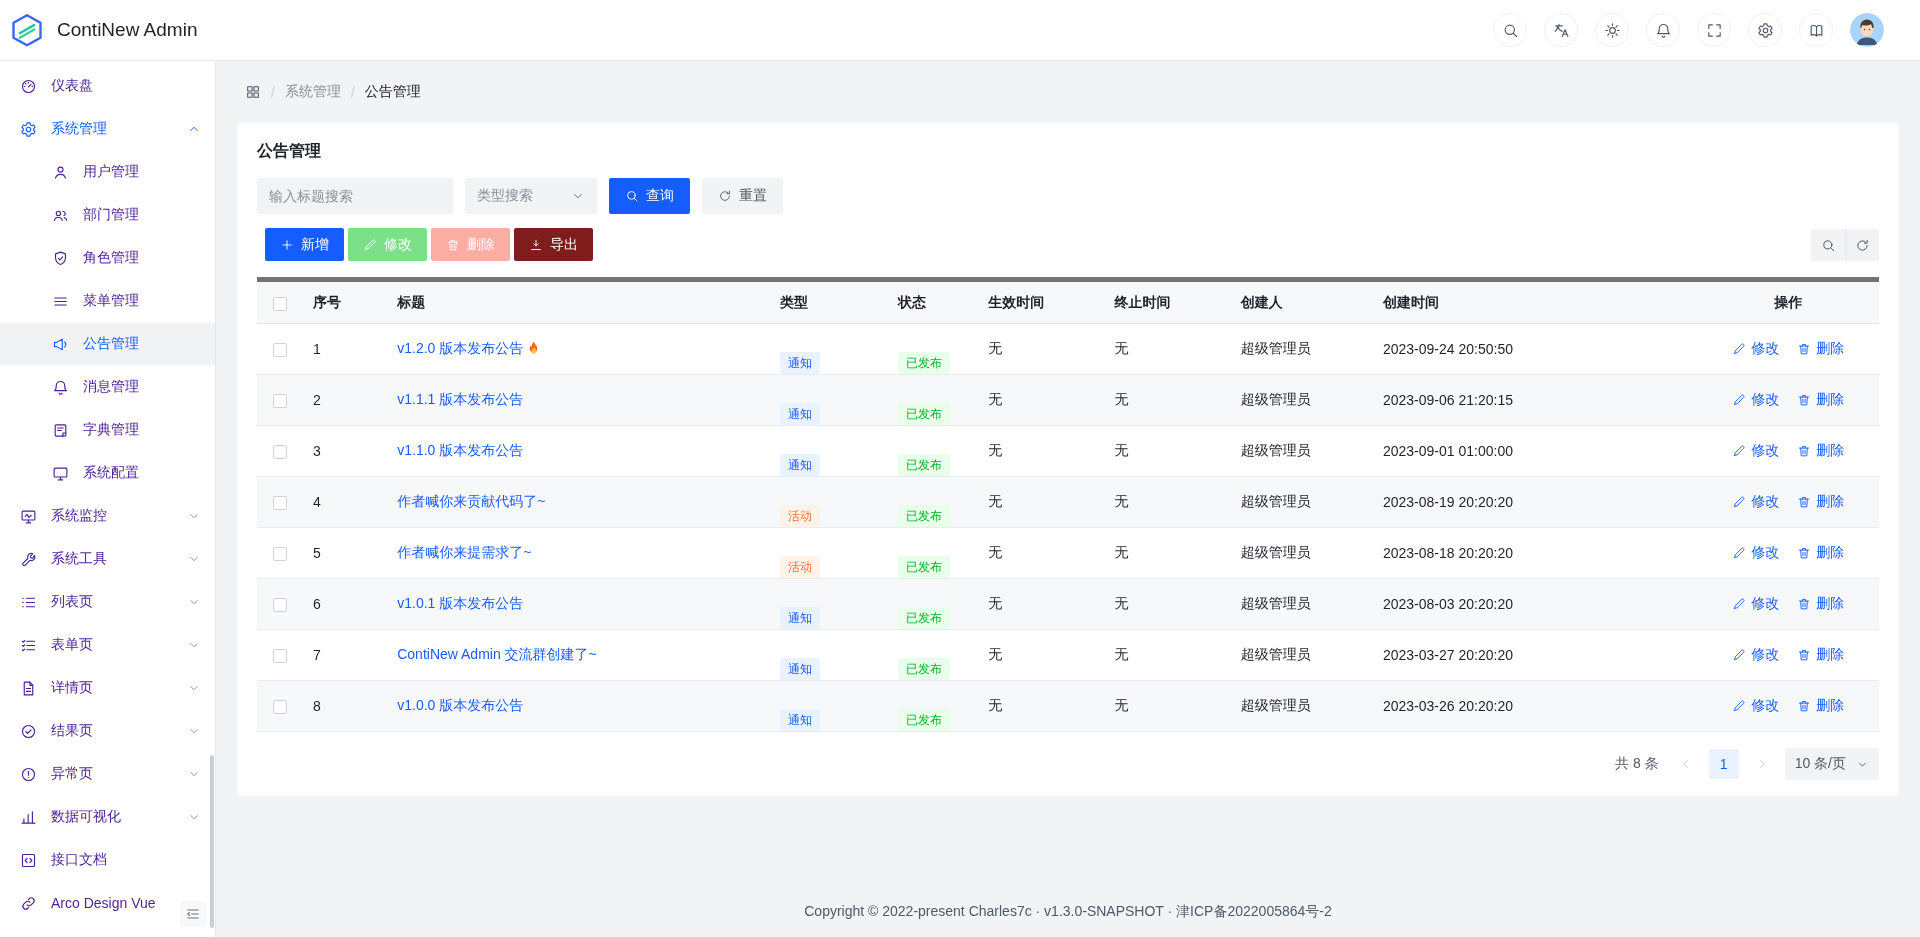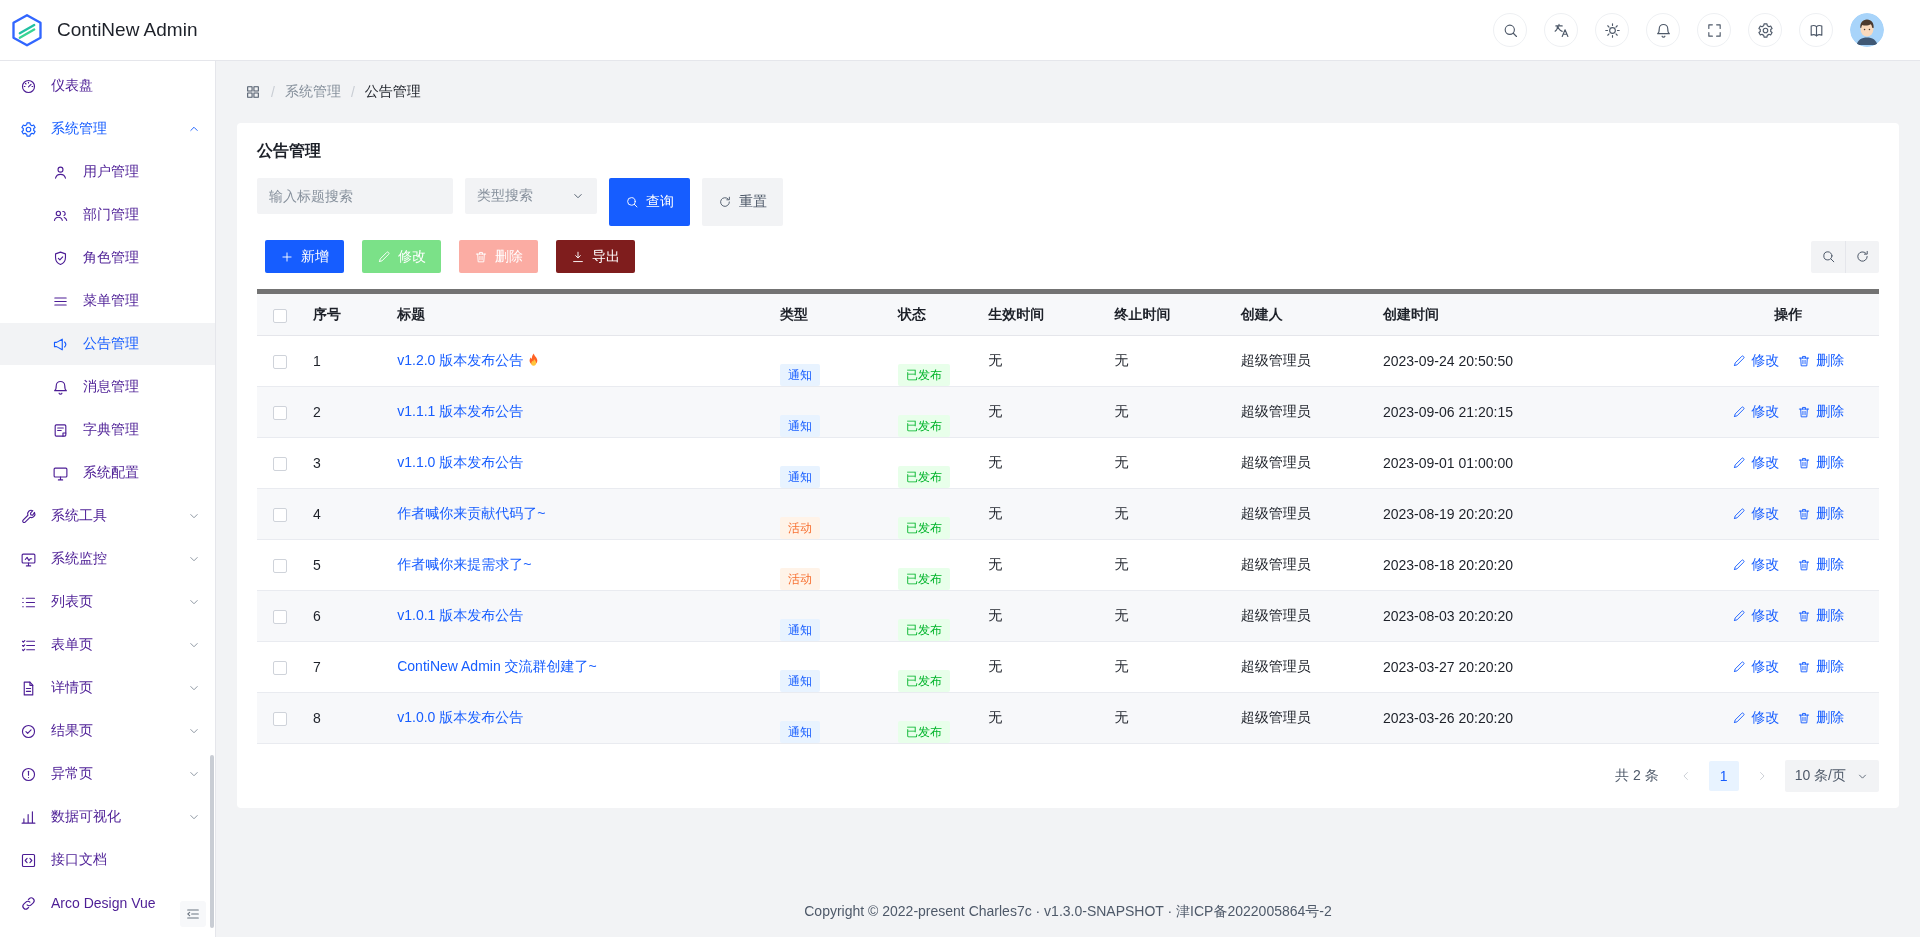--- a/index.html
+++ b/index.html
@@ -56,27 +56,27 @@
   .card { flex:none; margin:0 21px; background:#fff; border-radius:4px; padding:18px 20px 16px; }
   .card-title { font-size:16px; font-weight:600; color:#1d2129; margin-bottom:16px; }
 
   .filter-row { display:flex; gap:12px; margin-bottom:14px; }
   .f-input { width:196px; height:36px; border:none; border-radius:2px; background:#f2f3f5;
     padding:0 12px; font-size:14px; color:#1d2129; font-family:inherit; outline:none; }
   .f-input::placeholder { color:#86909c; }
   .f-select { width:132px; height:36px; border-radius:2px; background:#f2f3f5; color:#86909c;
     display:flex; align-items:center; justify-content:space-between; padding:0 12px; cursor:pointer; }
   .f-select svg { width:14px; height:14px; color:#4e5969; }
-  .btn { height:48px; border:none; border-radius:2px; display:inline-flex; align-items:center; gap:7px;
+  .btn { height:36px; border:none; border-radius:2px; display:inline-flex; align-items:center; gap:7px;
     padding:0 16px; font-size:14px; cursor:pointer; font-family:inherit; }
   .btn svg { width:14px; height:14px; }
   .btn-query { background:#165dff; color:#fff; }
   .btn-reset { background:#f2f3f5; color:#4e5969; }
 
-  .toolbar { display:flex; align-items:center; gap:18px; margin-bottom:16px;padding-left:8px; }
+  .toolbar { display:flex; align-items:flex-end; gap:4px; margin-bottom:16px;padding-left:8px; }
   .btn-sm { height:33px; padding:0 15px; }
   .btn-add { background:#165dff; color:#fff; }
   .btn-edit { background:#7be188; color:#fff; }
   .btn-del { background:#fbaca3; color:#fff; }
   .btn-export { background:#7f1d1d; color:#fff; }
   .toolbar-right { margin-left:auto; display:flex; background:#f2f3f5; border-radius:2px; overflow:hidden; }
   .tbtn { width:34px; height:32px; border:none; background:transparent; color:#4e5969;
     display:flex; align-items:center; justify-content:center; cursor:pointer; }
   .tbtn + .tbtn { border-left:1px solid #e5e6eb; }
   .tbtn svg { width:15px; height:15px; }
@@ -253,34 +253,34 @@
         </div>
         <div class="mi sub">
           <svg class="mi-ic" viewBox="0 0 24 24" fill="none" stroke="currentColor" stroke-width="1.6" stroke-linecap="round" stroke-linejoin="round">
             <rect x="3" y="4.5" width="18" height="12.5" rx="1.5"></rect>
             <path d="M9 21h6M12 17v4"></path>
           </svg>
           <span class="mi-label">系统配置</span>
         </div>
         <div class="mi">
           <svg class="mi-ic" viewBox="0 0 24 24" fill="none" stroke="currentColor" stroke-width="1.6" stroke-linecap="round" stroke-linejoin="round">
-            <path d="M20.5 6.2a5 5 0 01-6.4 6.9l-6.8 6.8a2 2 0 01-2.9-2.9l6.8-6.8a5 5 0 016.9-6.4l-3.3 3.3.5 2.6 2.6.5z"></path>
-          </svg>
-          <span class="mi-label">系统工具</span>
-          <svg class="mi-chev" viewBox="0 0 24 24" fill="none" stroke="currentColor" stroke-width="1.6" stroke-linecap="round" stroke-linejoin="round">
-            <path d="M6.5 9.5l5.5 5.5 5.5-5.5"></path>
-          </svg>
-        </div>
-        <div class="mi">
-          <svg class="mi-ic" viewBox="0 0 24 24" fill="none" stroke="currentColor" stroke-width="1.6" stroke-linecap="round" stroke-linejoin="round">
             <rect x="3" y="4.5" width="18" height="12.5" rx="1.5"></rect>
             <path d="M7.5 12l2.5-3 2.5 4.5 2-2.5h2"></path>
             <path d="M9 21h6M12 17v4"></path>
           </svg>
           <span class="mi-label">系统监控</span>
+          <svg class="mi-chev" viewBox="0 0 24 24" fill="none" stroke="currentColor" stroke-width="1.6" stroke-linecap="round" stroke-linejoin="round">
+            <path d="M6.5 9.5l5.5 5.5 5.5-5.5"></path>
+          </svg>
+        </div>
+        <div class="mi">
+          <svg class="mi-ic" viewBox="0 0 24 24" fill="none" stroke="currentColor" stroke-width="1.6" stroke-linecap="round" stroke-linejoin="round">
+            <path d="M20.5 6.2a5 5 0 01-6.4 6.9l-6.8 6.8a2 2 0 01-2.9-2.9l6.8-6.8a5 5 0 016.9-6.4l-3.3 3.3.5 2.6 2.6.5z"></path>
+          </svg>
+          <span class="mi-label">系统工具</span>
           <svg class="mi-chev" viewBox="0 0 24 24" fill="none" stroke="currentColor" stroke-width="1.6" stroke-linecap="round" stroke-linejoin="round">
             <path d="M6.5 9.5l5.5 5.5 5.5-5.5"></path>
           </svg>
         </div>
         <div class="mi">
           <svg class="mi-ic" viewBox="0 0 24 24" fill="none" stroke="currentColor" stroke-width="1.6" stroke-linecap="round" stroke-linejoin="round">
             <path d="M9 6h11.5M9 12h11.5M9 18h11.5"></path>
             <path d="M3.8 6h.8M3.8 12h.8M3.8 18h.8"></path>
           </svg>
           <span class="mi-label">列表页</span>
@@ -610,21 +610,21 @@
                     <path d="M4.5 19.5l.8-4L16.8 4a1.9 1.9 0 012.7 0l.5.5a1.9 1.9 0 010 2.7L8.5 18.7l-4 .8z"></path>
                   </svg>修改</a><a class="oplnk"><svg class="" viewBox="0 0 24 24" fill="none" stroke="currentColor" stroke-width="1.6" stroke-linecap="round" stroke-linejoin="round">
                     <path d="M4 7h16M9.5 7V4.2h5V7M6.3 7l.9 13.3h9.6L17.7 7"></path>
                     <path d="M10.2 10.8v6M13.8 10.8v6"></path>
                   </svg>删除</a></td>
             </tr>
           </tbody>
       </table>
 
       <div class="pagination">
-        <span class="pg-total">共 2 条</span>
+        <span class="pg-total">共 8 条</span>
         <span class="pg-arrow">
             <svg class="" viewBox="0 0 24 24" fill="none" stroke="currentColor" stroke-width="1.6" stroke-linecap="round" stroke-linejoin="round">
               <path d="M14.5 6l-6 6 6 6"></path>
             </svg>
           </span>
         <span class="pg-page">1</span>
         <span class="pg-arrow">
             <svg class="" viewBox="0 0 24 24" fill="none" stroke="currentColor" stroke-width="1.6" stroke-linecap="round" stroke-linejoin="round">
               <path d="M9.5 6l6 6-6 6"></path>
             </svg>

